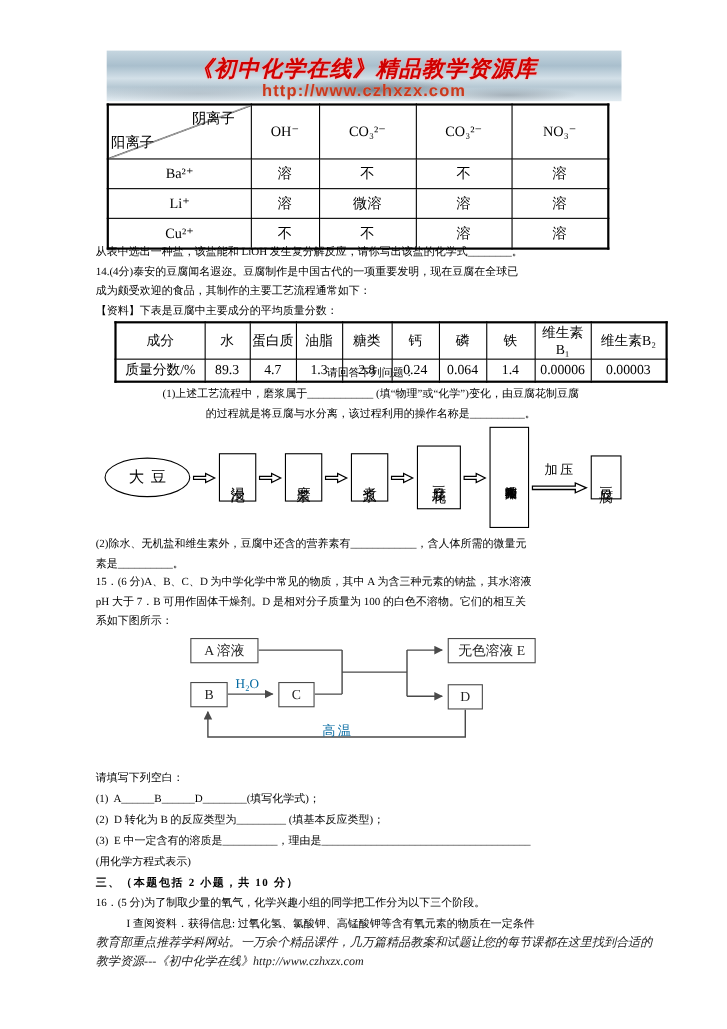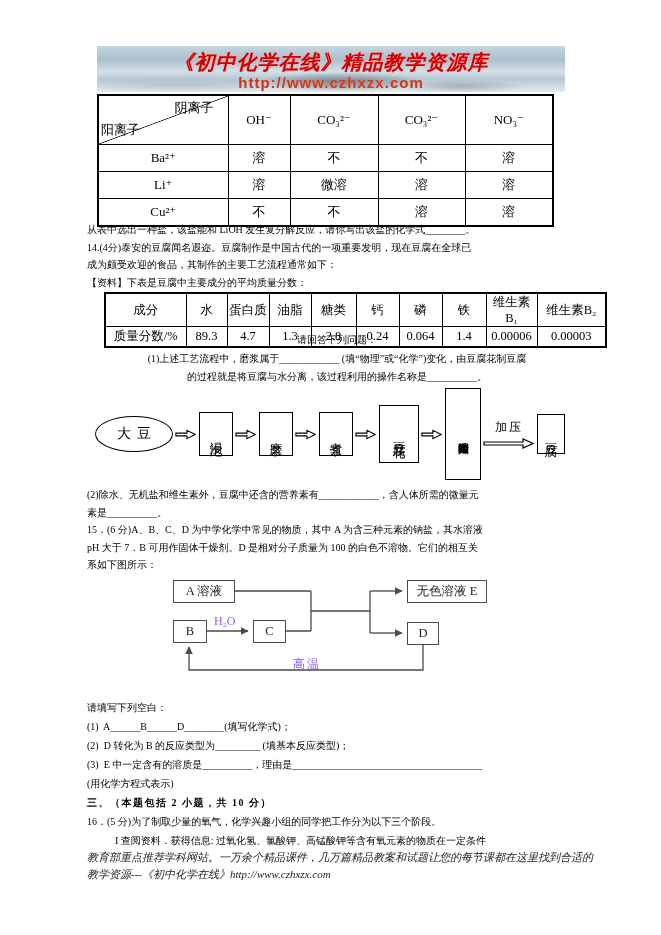--- a/index.html
+++ b/index.html
@@ -64,21 +64,21 @@
   .step2b{width:28px;height:40px;}
   .flow-arrow{flex:0 0 auto;}
   .press{display:flex;flex-direction:column;align-items:center;}
   .press-label{font-size:12px;letter-spacing:2px;margin-bottom:1px;}
 
   
   .qdiagram{position:absolute;left:163px;top:574px;width:345px;height:112px;}
   .qdiagram svg{position:absolute;left:0;top:0;}
   .dbox{position:absolute;border:1.3px solid #4a4a4a;background:#fff;box-sizing:border-box;
     display:flex;align-items:center;justify-content:center;font-size:12.5px;color:#222;}
-  .dlabel{position:absolute;font-size:12px;color:#8b5cf6;}
+  .dlabel{position:absolute;font-size:12px;color:#0369a1;}
 
   
   .footer{position:absolute;left:87px;top:849px;width:500px;font-style:italic;color:#1a1a1a;}
   .fline{font-size:11px;line-height:17px;white-space:pre;}
 </style>
 </head>
 <body>
 
 <div class="page">
 

